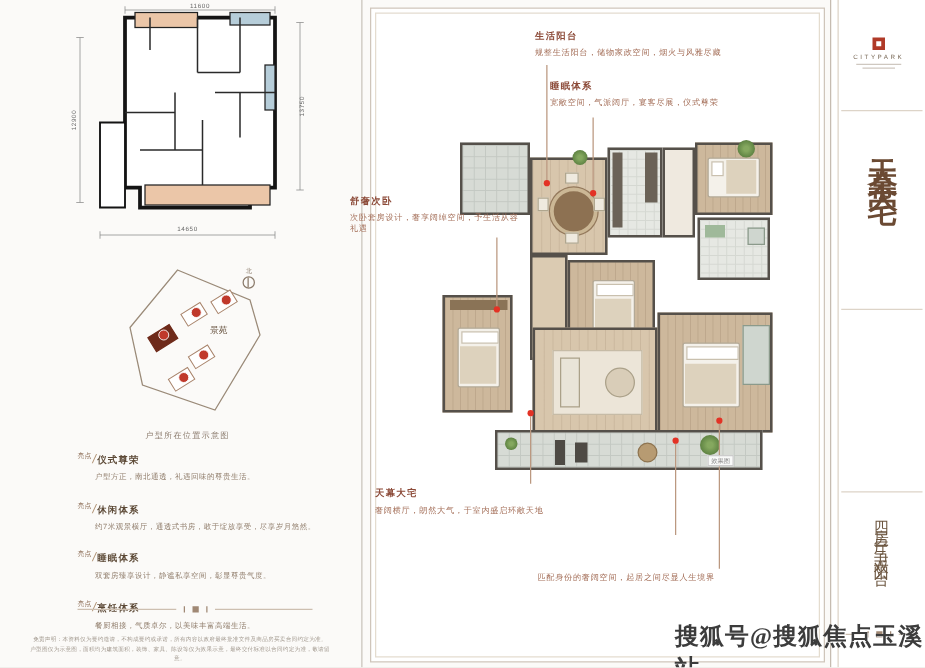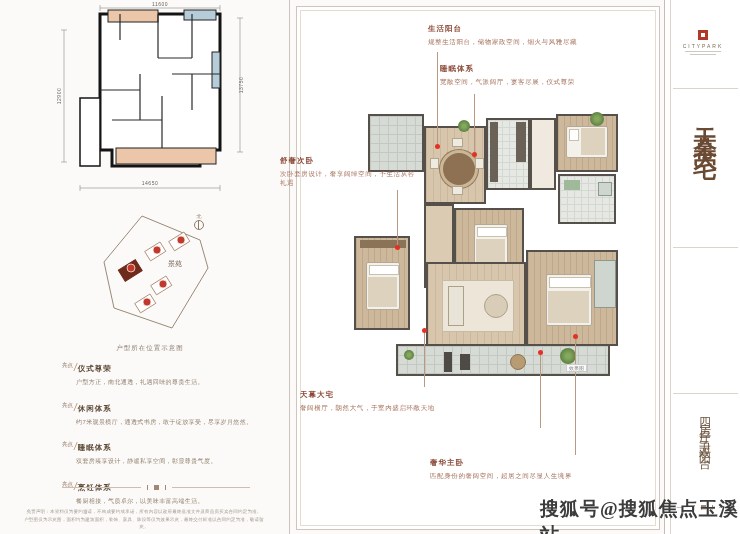--- a/index.html
+++ b/index.html
@@ -268,21 +268,20 @@
   </div>
   <div class="abs ra" style="left:280px;top:156px;width:138px;">
     <div class="c-title">舒奢次卧</div>
     <div class="c-body">次卧套房设计，奢享阔绰空间，予生活从容礼遇</div>
   </div>
   <div class="abs ra" style="left:300px;top:390px;width:148px;">
     <div class="c-title">天幕大宅</div>
     <div class="c-body">奢阔横厅，朗然大气，于室内盛启环敞天地</div>
   </div>
   <div class="abs ra" style="left:430px;top:458px;width:182px;">
-    <div class="c-title">奢华主卧</div>
     <div class="c-body">匹配身份的奢阔空间，起居之间尽显人生境界</div>
   </div>
 
   <div class="abs rlabel" style="left:566px;top:364px;">效果图</div>
 
   <div class="abs right-strip" style="left:664px;top:0;width:76px;height:534px;">
     <div class="right-inner-line"></div>
     <div class="hsep" style="top:88px;"></div>
     <div class="hsep" style="top:247px;"></div>
     <div class="hsep" style="top:393px;"></div>

